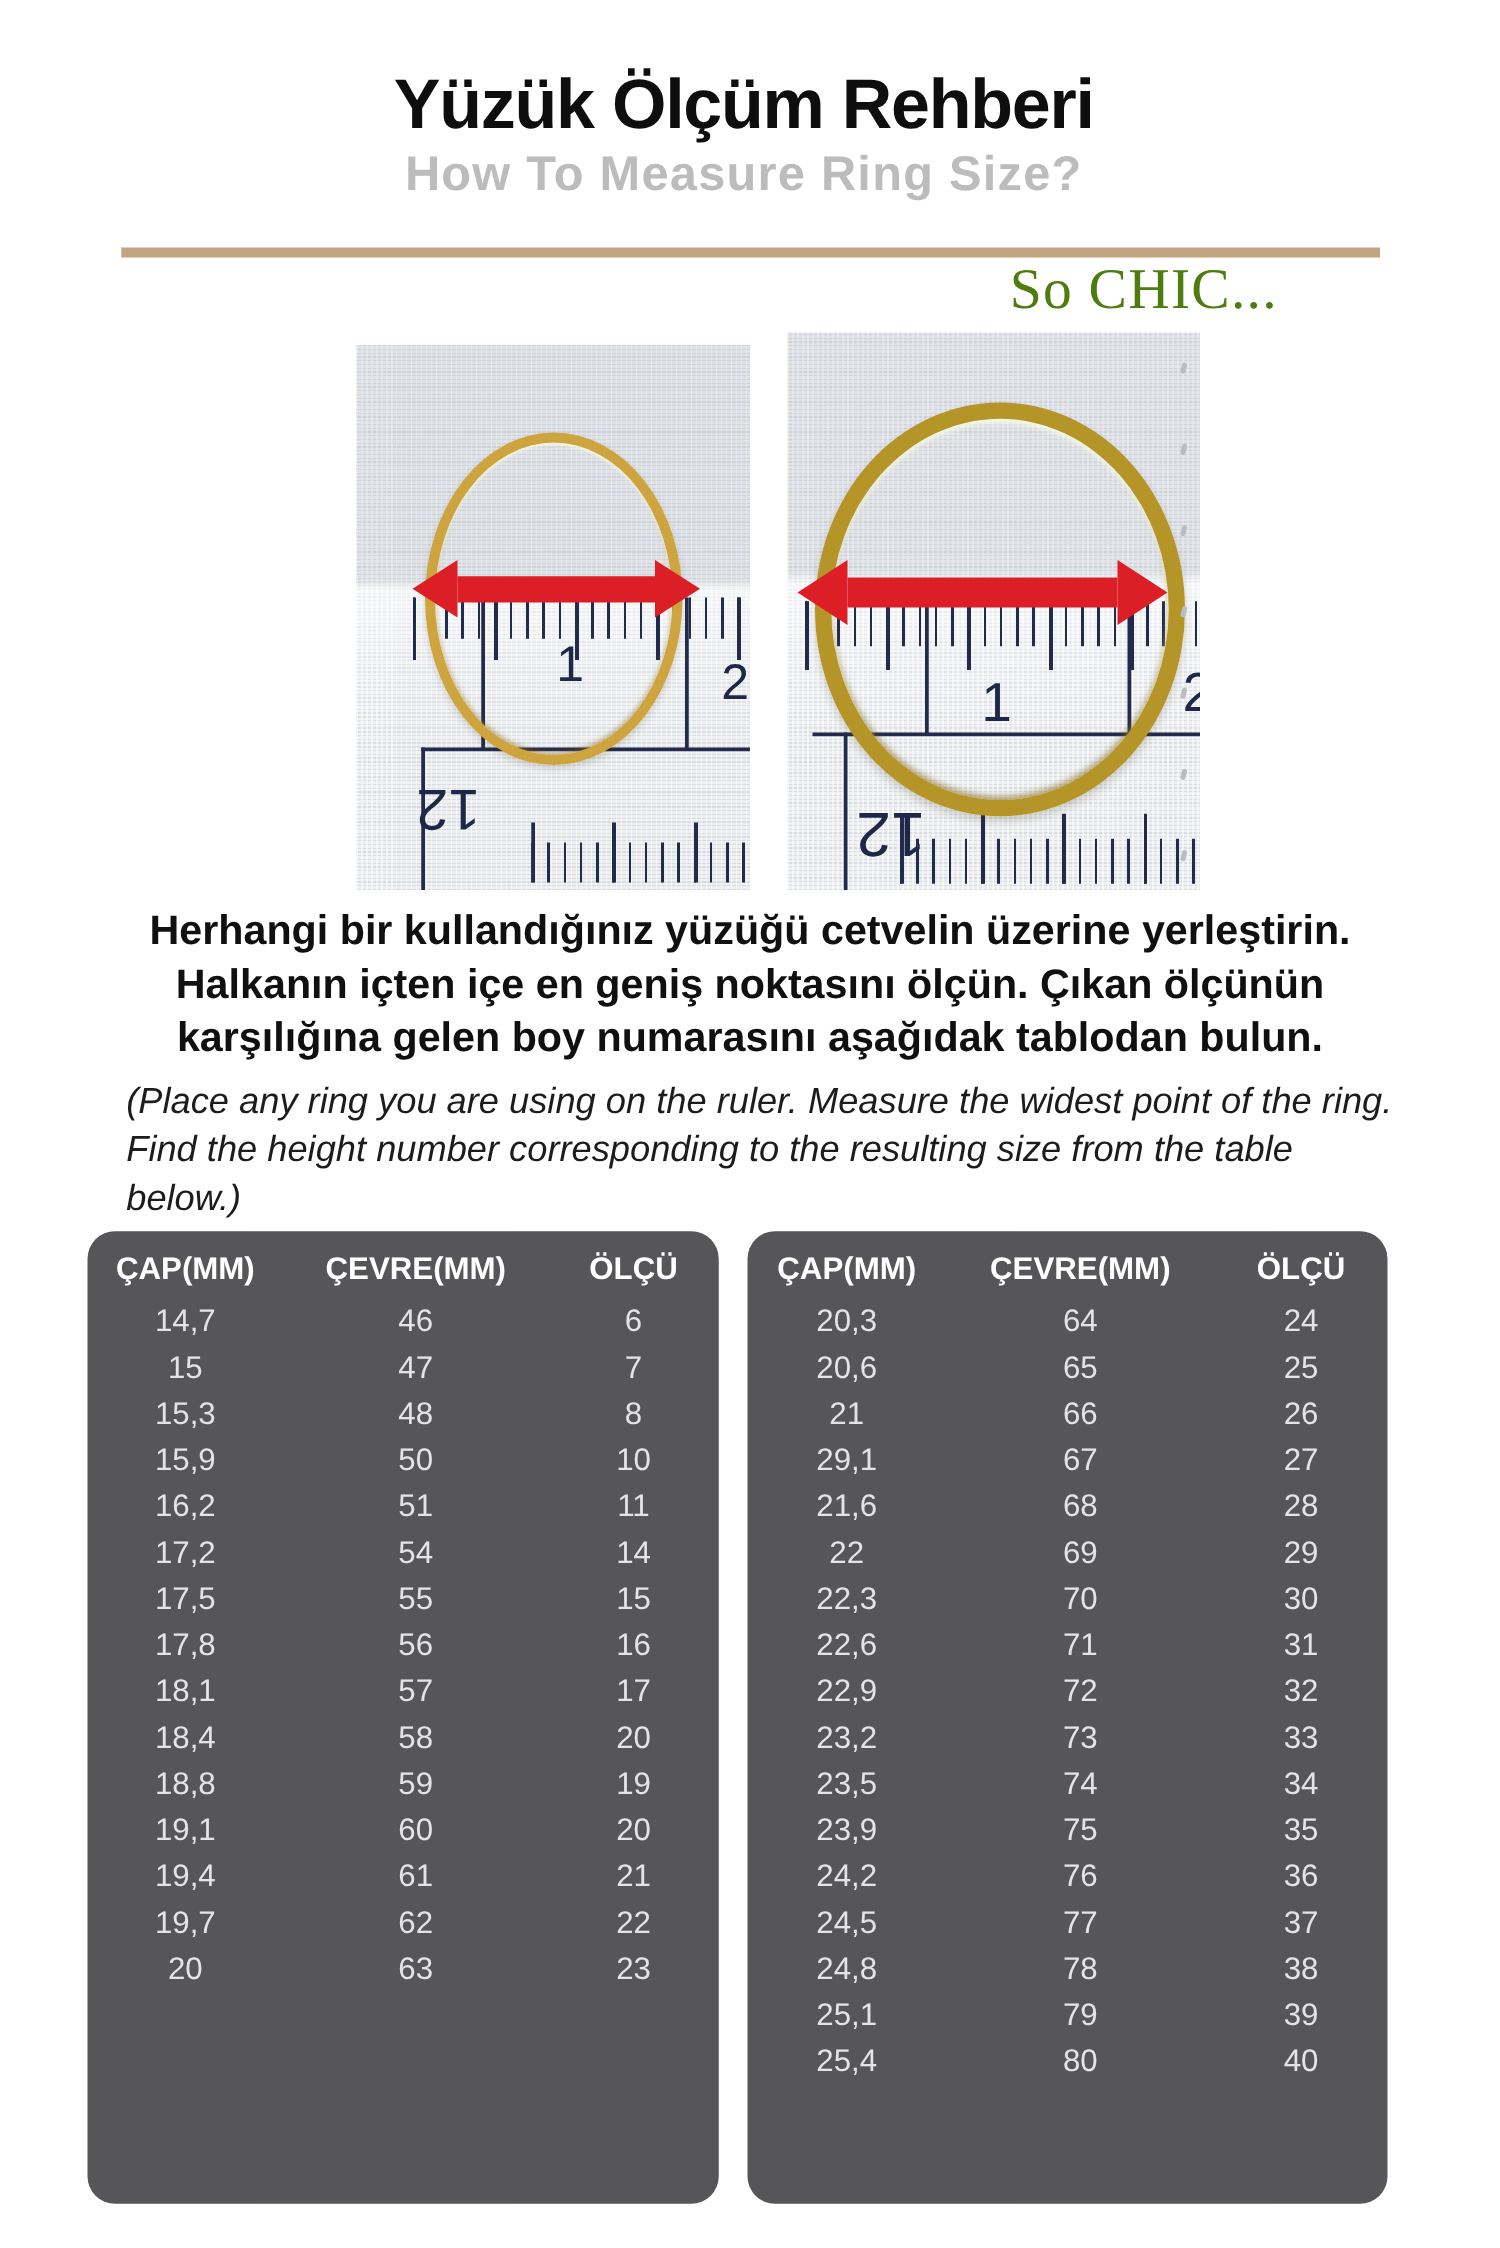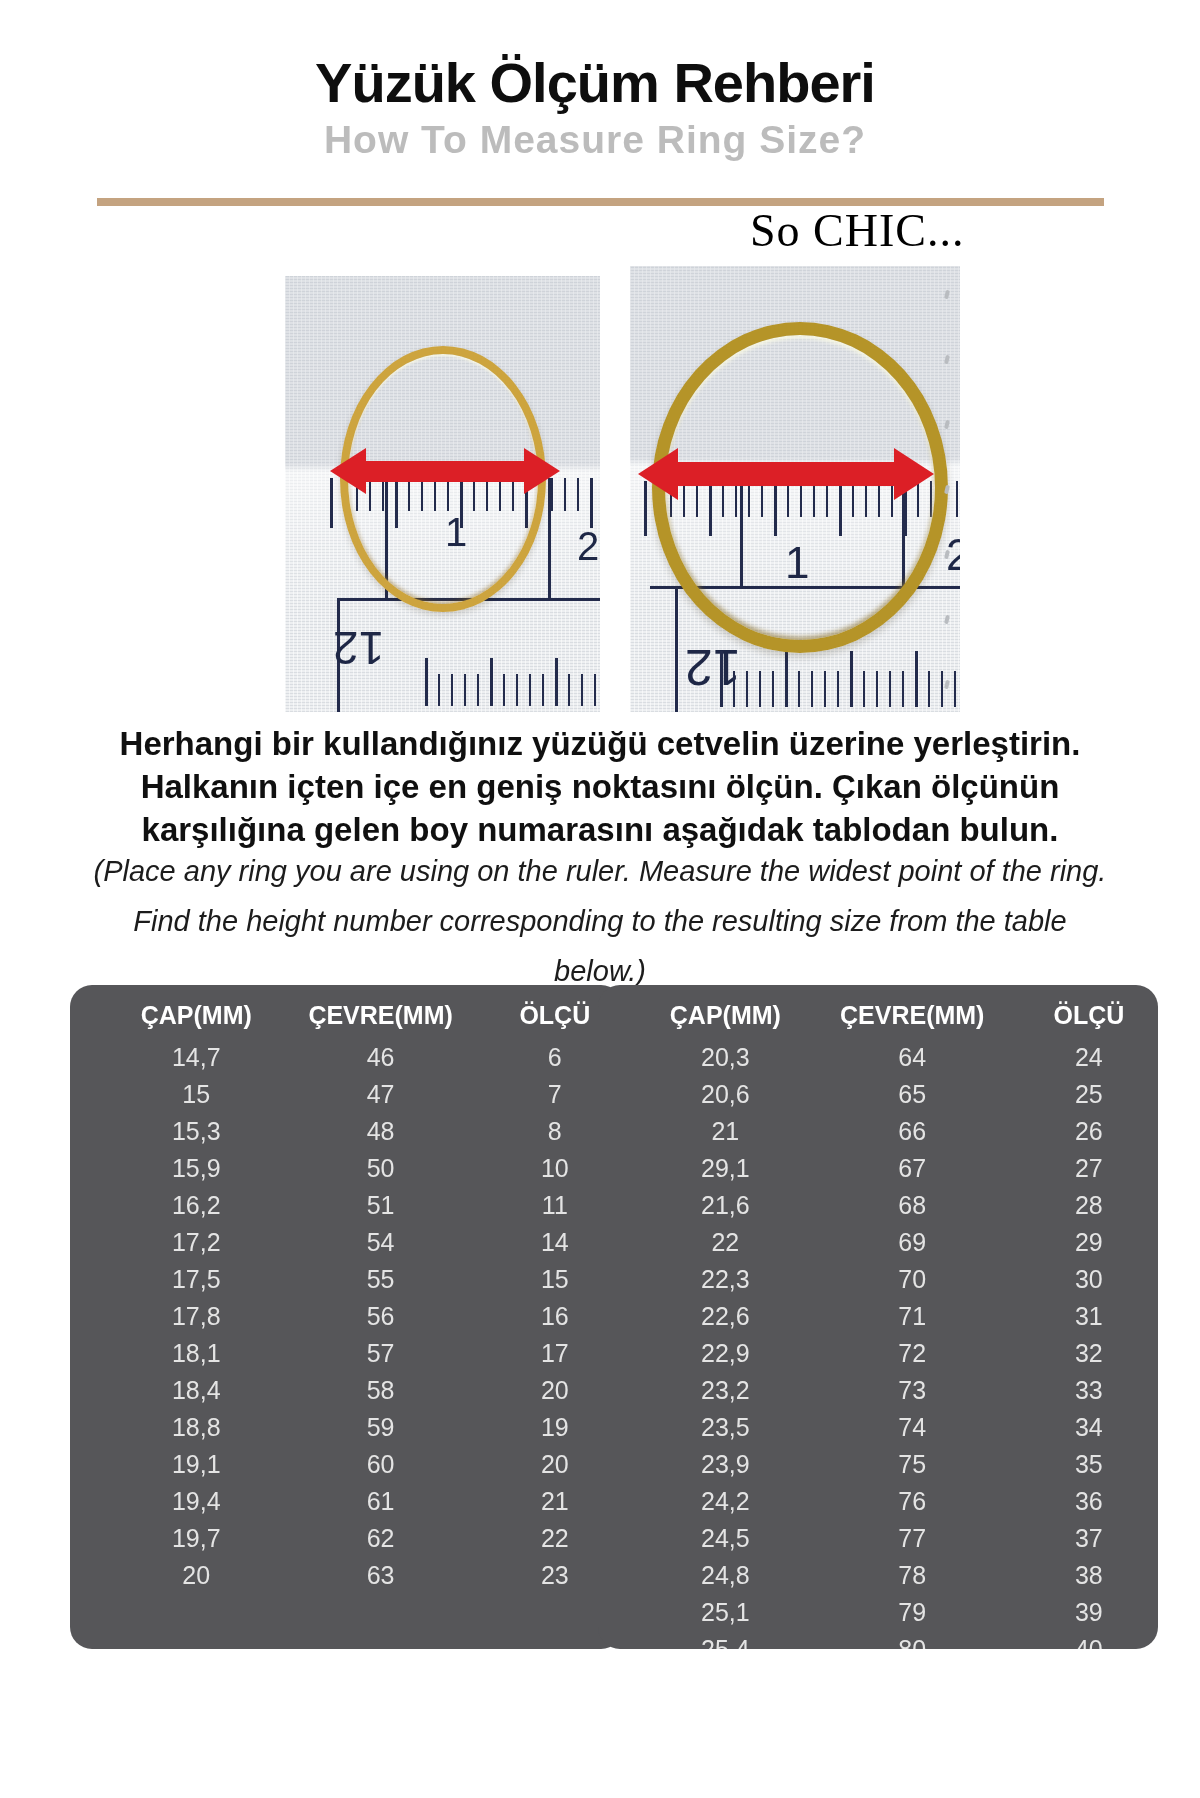--- a/index.html
+++ b/index.html
@@ -5,22 +5,22 @@
   html,body{margin:0;padding:0;background:#fff;}
   .page{position:relative;width:1200px;height:1798px;background:#fff;overflow:hidden;
         font-family:"Liberation Sans",sans-serif;}
 
   .title{position:absolute;top:50px;left:0;width:1190px;margin:0;text-align:center;
          font-size:56px;font-weight:800;color:#0e0e0e;letter-spacing:-1px;}
   .subtitle{position:absolute;top:118px;left:0;width:1190px;margin:0;text-align:center;
          font-size:39px;font-weight:700;color:#bcbcbc;letter-spacing:1px;}
   .divider{position:absolute;top:198px;left:97px;width:1007px;height:8px;
          background:var(--divider,#c4a380);}
-  .brand{position:absolute;top:204px;left:750px;width:330px;text-align:left;
-         font-family:"Liberation Serif","DejaVu Serif",serif;font-size:46px;color:#000000;
+  .brand{position:absolute;top:204px;left:750px;width:330px;text-align:center;
+         font-family:"Liberation Serif","DejaVu Serif",serif;font-size:46px;color:#4d7c0f;
          letter-spacing:1px;}
 
   
   .photo{position:absolute;overflow:hidden;background-color:#edeff1;
     background-image:
       repeating-linear-gradient(90deg, rgba(255,255,255,.55) 0 1px, rgba(0,0,0,0) 1px 4px),
       repeating-linear-gradient(0deg, rgba(198,203,210,.5) 0 1px, rgba(0,0,0,0) 1px 3px);}
   .photo-left{left:245px;top:260px;width:315px;height:436px;}
   .photo-right{left:590px;top:250px;width:330px;height:446px;}
   .shade{position:absolute;inset:0;background:linear-gradient(180deg,
@@ -88,26 +88,26 @@
   .dots span{position:absolute;left:0;width:4px;height:9px;background:#b9bcc0;
       border-radius:2px;transform:rotate(14deg);}
   .dots span:nth-child(1){top:0}.dots span:nth-child(2){top:65px}
   .dots span:nth-child(3){top:130px}.dots span:nth-child(4){top:195px}
   .dots span:nth-child(5){top:260px}.dots span:nth-child(6){top:325px}
   .dots span:nth-child(7){top:390px}
 
   
   .tr-text{position:absolute;top:722px;left:70px;width:1060px;margin:0;text-align:center;
       font-size:33px;line-height:43px;font-weight:700;color:#101010;}
-  .en-text{position:absolute;top:846px;left:85px;width:1030px;margin:0;text-align:center;
-      font-size:29px;line-height:50px;font-style:italic;font-weight:400;color:#1c1c1c;}
+  .en-text{position:absolute;top:846px;left:85px;width:1030px;margin:16px;text-align:left;
+      font-size:29px;line-height:39px;font-style:italic;font-weight:400;color:#1c1c1c;}
 
   
-  .table-card{position:absolute;top:985px;height:664px;background:var(--table-bg,#565659);
-      border-radius:22px;overflow:hidden;padding-left:48px;}
+  .table-card{position:absolute;top:985px;height:778px;background:var(--table-bg,#565659);
+      border-radius:22px;overflow:hidden;}
   .table-left{left:70px;width:505px;}
   .table-right{left:598px;width:512px;}
   .table-card table{width:100%;border-collapse:collapse;table-layout:fixed;}
   .table-card th{padding:16px 0 9px;font-size:25px;font-weight:700;color:#ffffff;text-align:center;}
   .table-card td{height:37px;padding:0;font-size:25px;font-weight:400;color:#e4e4e4;text-align:center;}
 </style>
 </head>
 <body>
 
 <div class="page">

